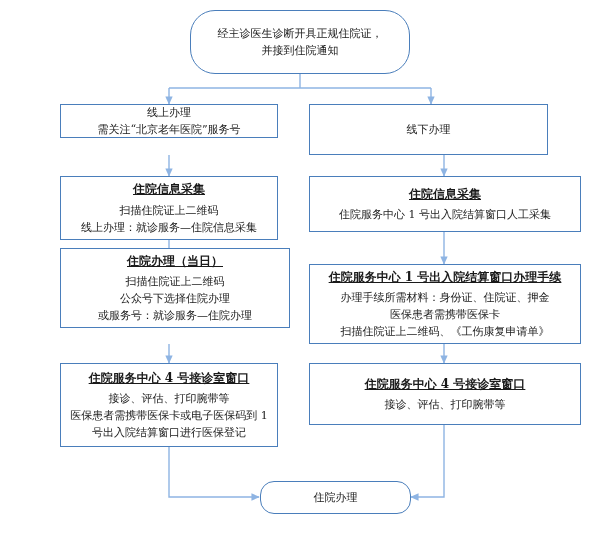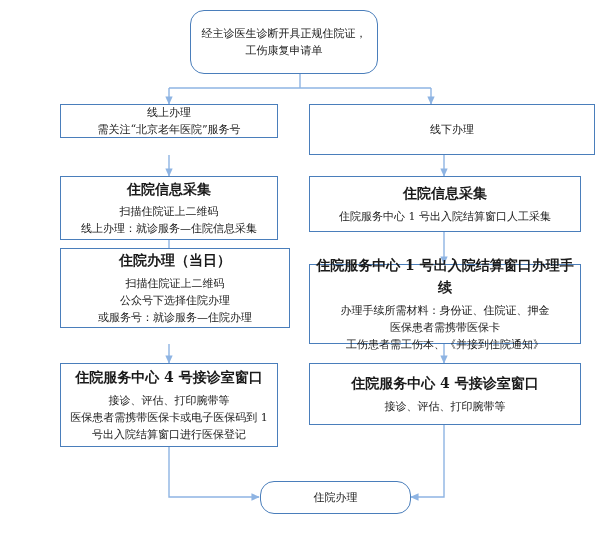--- a/index.html
+++ b/index.html
@@ -40,22 +40,23 @@
     font-size: 11px;
     line-height: 1.55;
     padding: 3px 6px;
     z-index: 2;
   }
   .node.rounded {
     border-radius: 14px;
   }
   .node .title {
     font-weight: bold;
+    text-decoration: underline;
     margin-bottom: 3px;
-    font-size: 14px;
+    font-size: 12px;
   }
   .node .line {
     white-space: nowrap;
   }
   .node .plain {
     white-space: nowrap;
   }
 </style>
 </head>
 <body>
@@ -81,31 +82,31 @@
 
       <path d="M444,155 L444,176" marker-end="url(#arrowhead)"></path>
       <path d="M444,232 L444,264" marker-end="url(#arrowhead)"></path>
       <path d="M444,344 L444,363" marker-end="url(#arrowhead)"></path>
 
       <path d="M169,447 L169,497 L259,497" marker-end="url(#arrowhead)"></path>
       <path d="M444,425 L444,497 L411,497" marker-end="url(#arrowhead)"></path>
     </g>
   </svg>
 
-  <div class="node rounded" style="left:190px; top:10px; width:188px; height:64px;">
+  <div class="node rounded" style="left:190px; top:10px; width:220px; height:64px;border-radius:25px;">
     <div class="plain">经主诊医生诊断开具正规住院证，</div>
-    <div class="plain">工伤康复申请单</div>
+    <div class="plain">并接到住院通知</div>
   </div>
 
   <div class="node" style="left:60px; top:104px; width:218px; height:34px;">
     <div class="plain">线上办理</div>
     <div class="plain">需关注“北京老年医院”服务号</div>
   </div>
 
-  <div class="node" style="left:309px; top:104px; width:286px; height:51px;">
+  <div class="node" style="left:309px; top:104px; width:239px; height:51px;">
     <div class="plain">线下办理</div>
   </div>
 
   <div class="node" style="left:60px; top:176px; width:218px; height:64px;">
     <div class="title">住院信息采集</div>
     <div class="line">扫描住院证上二维码</div>
     <div class="line">线上办理：就诊服务—住院信息采集</div>
   </div>
 
   <div class="node" style="left:309px; top:176px; width:272px; height:56px;">
@@ -117,21 +118,21 @@
     <div class="title">住院办理（当日）</div>
     <div class="line">扫描住院证上二维码</div>
     <div class="line">公众号下选择住院办理</div>
     <div class="line">或服务号：就诊服务—住院办理</div>
   </div>
 
   <div class="node" style="left:309px; top:264px; width:272px; height:80px;">
     <div class="title">住院服务中心 1 号出入院结算窗口办理手续</div>
     <div class="line">办理手续所需材料：身份证、住院证、押金</div>
     <div class="line">医保患者需携带医保卡</div>
-    <div class="line">工伤患者需工伤本、《并接到住院通知》</div>
+    <div class="line">扫描住院证上二维码、《工伤康复申请单》</div>
   </div>
 
   <div class="node" style="left:60px; top:363px; width:218px; height:84px;">
     <div class="title">住院服务中心 4 号接诊室窗口</div>
     <div class="line">接诊、评估、打印腕带等</div>
     <div class="line">医保患者需携带医保卡或电子医保码到 1</div>
     <div class="line">号出入院结算窗口进行医保登记</div>
   </div>
 
   <div class="node" style="left:309px; top:363px; width:272px; height:62px;">

